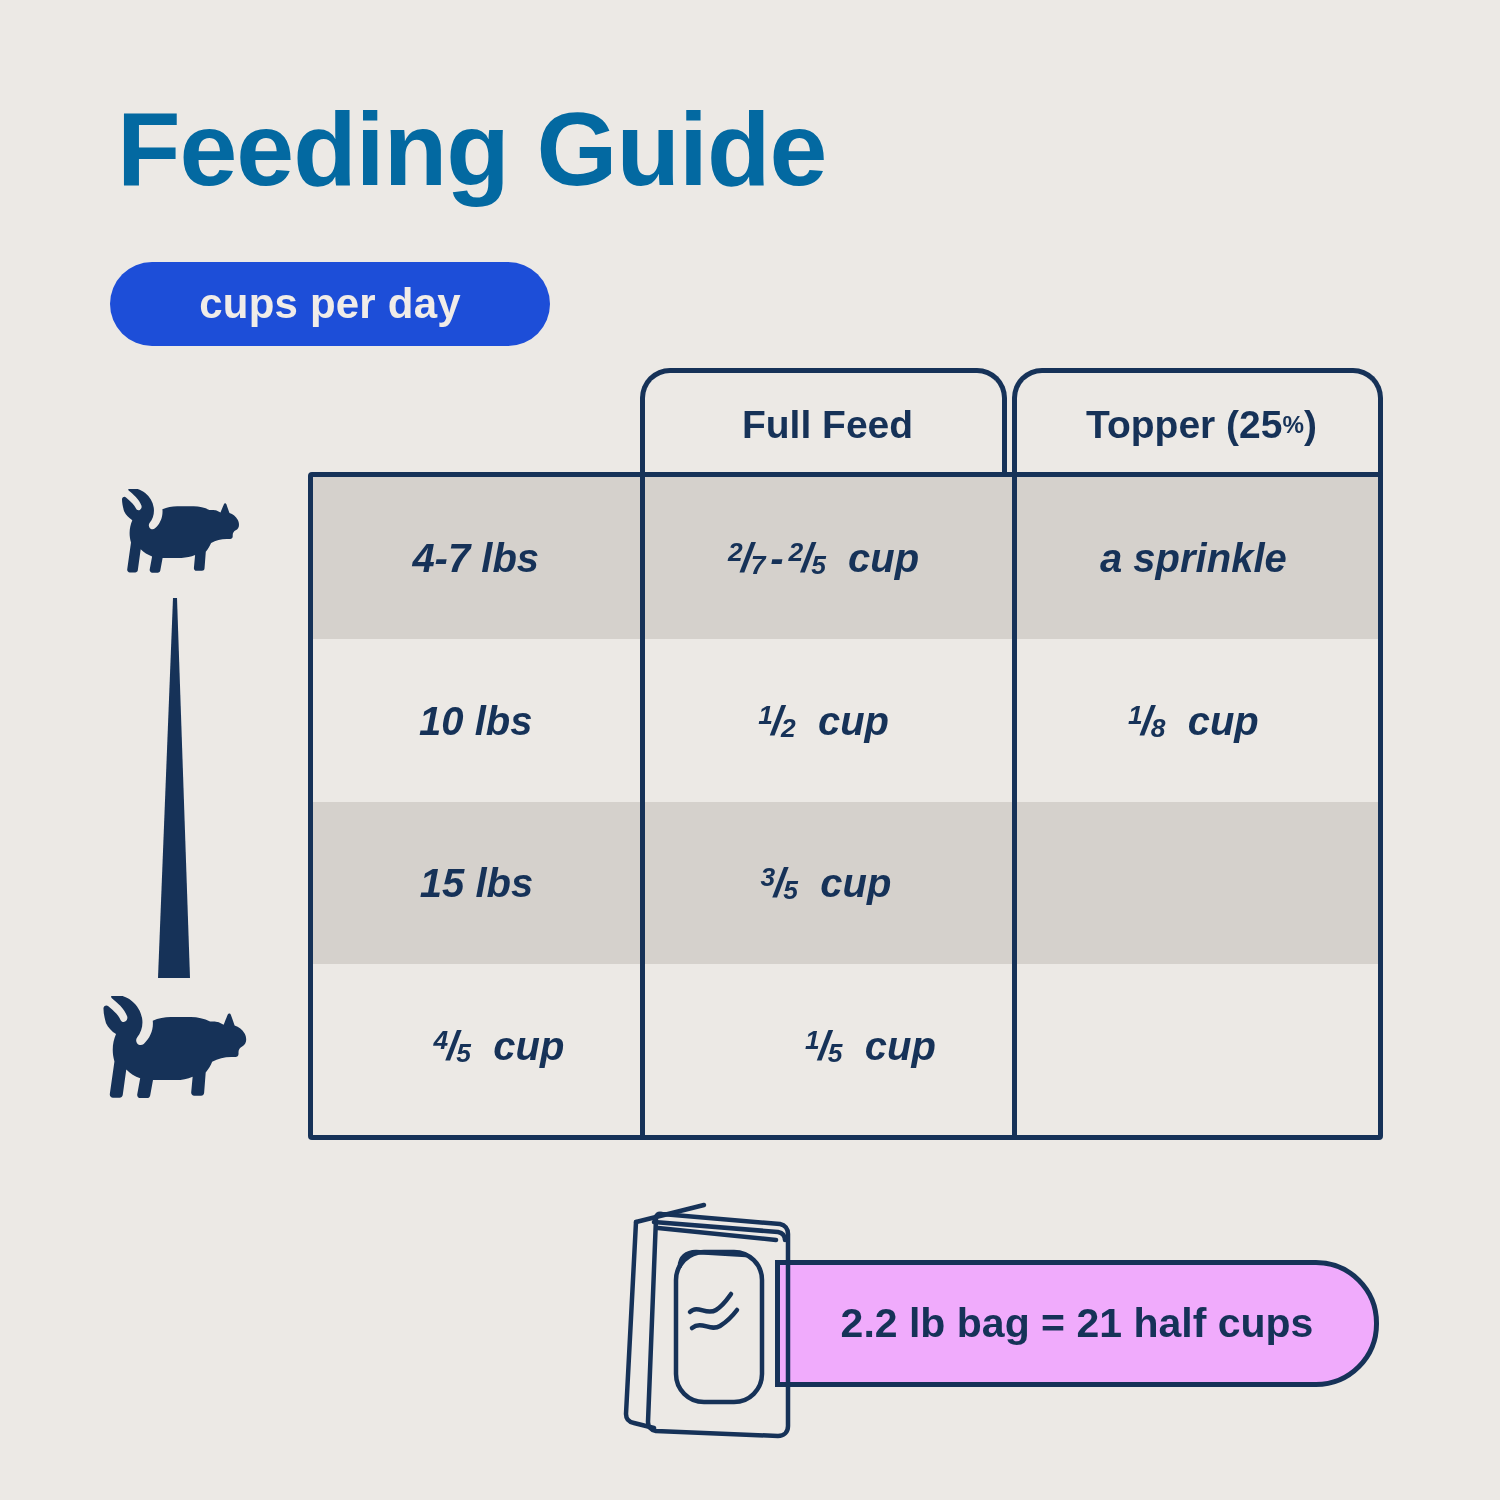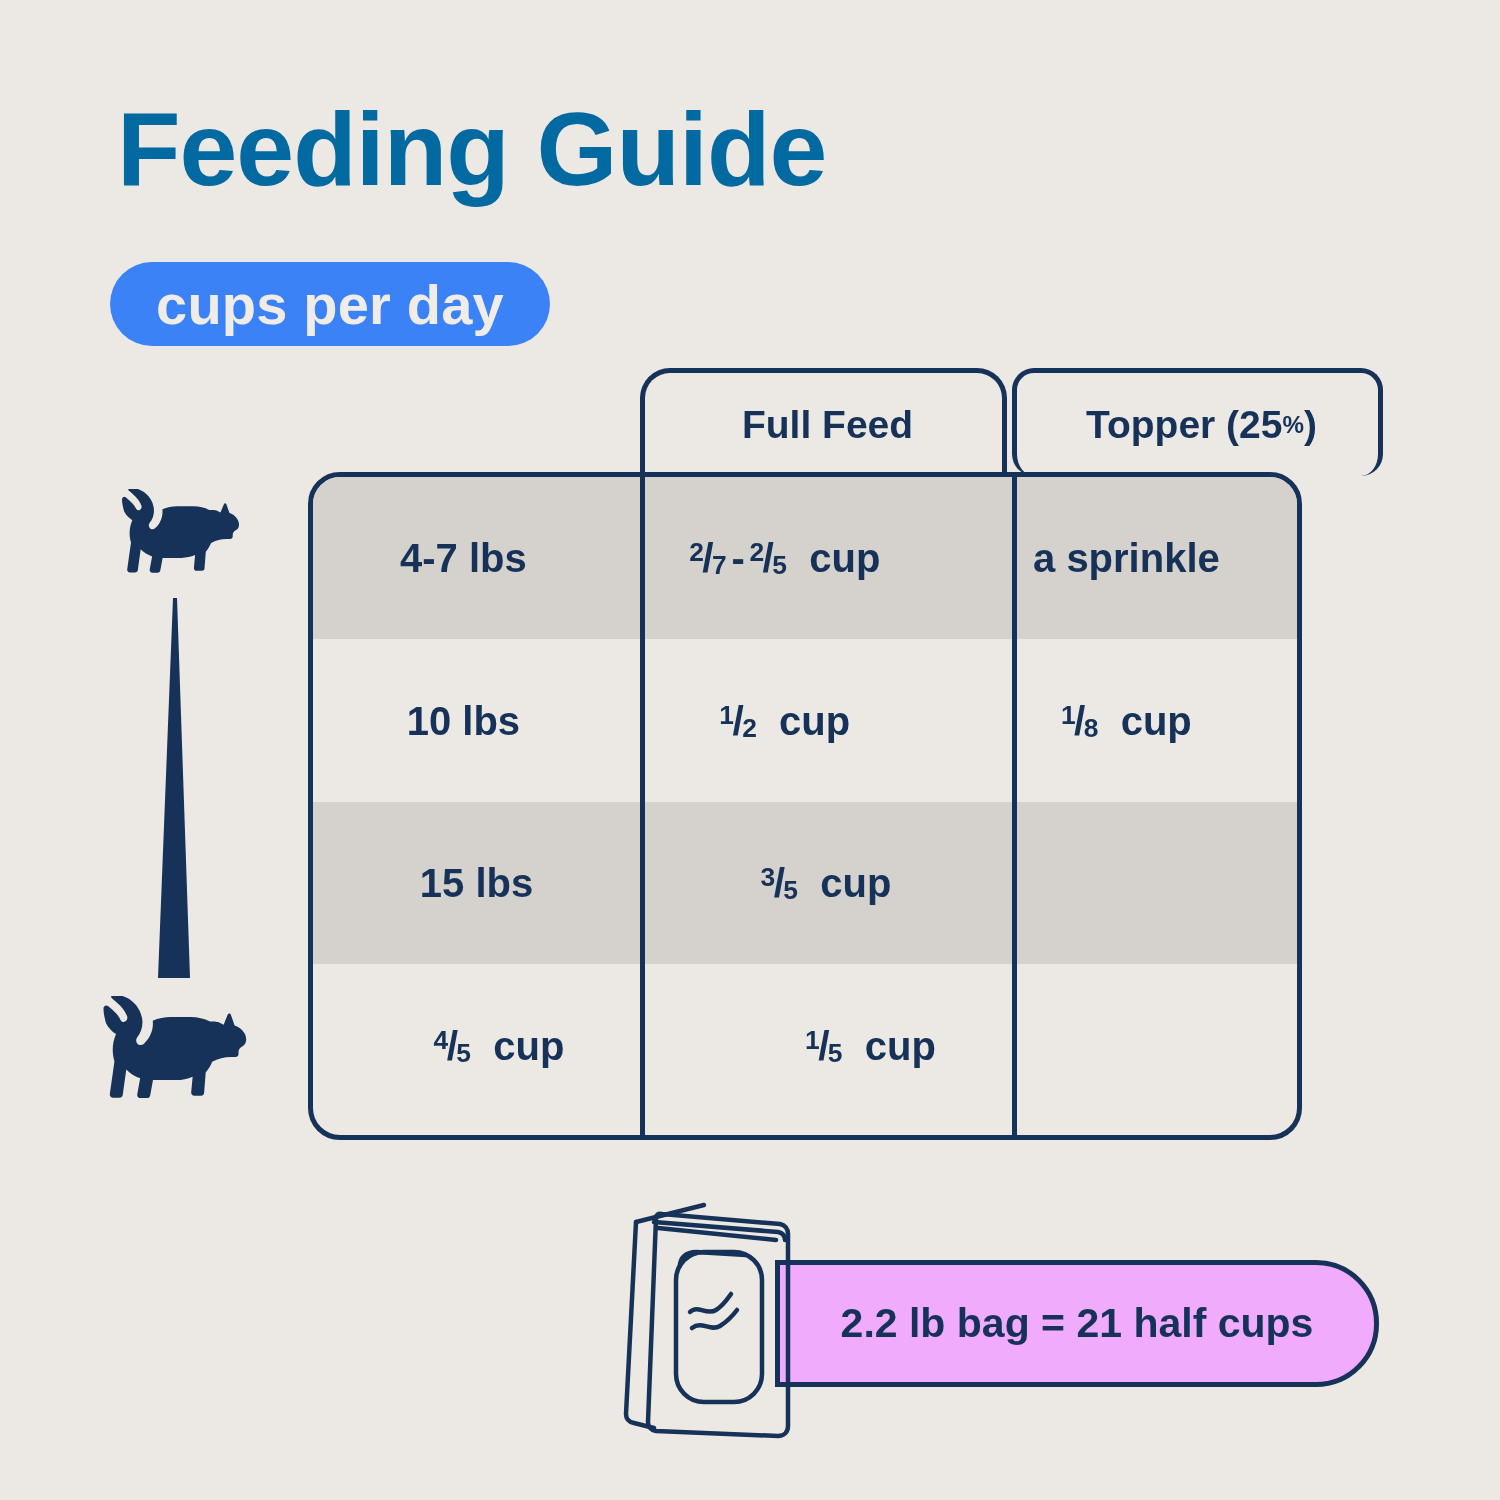--- a/index.html
+++ b/index.html
@@ -33,23 +33,23 @@
   }
 
   
   .badge {
     position: absolute;
     left: 110px;
     top: 262px;
     width: 440px;
     height: 84px;
     border-radius: 42px;
-    background: #3b82f6;
+    background: #1d4ed8;
     color: #f0ece8;
-    font-size: 56px;
+    font-size: 42px;
     font-weight: 700;
     display: flex;
     align-items: center;
     justify-content: center;
     letter-spacing: 0.2px;
   }
 
   
   .table-wrap {
     position: absolute;
@@ -78,40 +78,41 @@
     display: flex;
     align-items: center;
     justify-content: center;
     color: #163258;
     font-size: 39px;
     font-weight: 700;
     background: #ece9e5;
     padding-left: 8px;
   }
   .head-tab.full   { left: 0px;   width: 367px; }
-  .head-tab.topper { left: 372px; width: 371px; border-radius: 22px; }
+  .head-tab.topper { left: 372px; width: 371px; }
 
   .pct {
     font-size: 0.62em;
     vertical-align: 0.42em;
     font-weight: 700;
   }
 
   
   .body-box {
     position: absolute;
     left: 0;
     top: 104px;
-    width: 994px;
+    width: 1075px;
     height: 668px;
     box-sizing: border-box;
     border: 5px solid #163258;
-    border-radius: 32px;
+    border-radius: 4px;
     overflow: hidden;
     background: #ece9e5;
+    font-style: italic;
   }
   .stripes {
     position: absolute;
     inset: 0;
   }
   .stripe {
     position: absolute;
     left: 0;
     right: 0;
     background: #d5d1cc;

